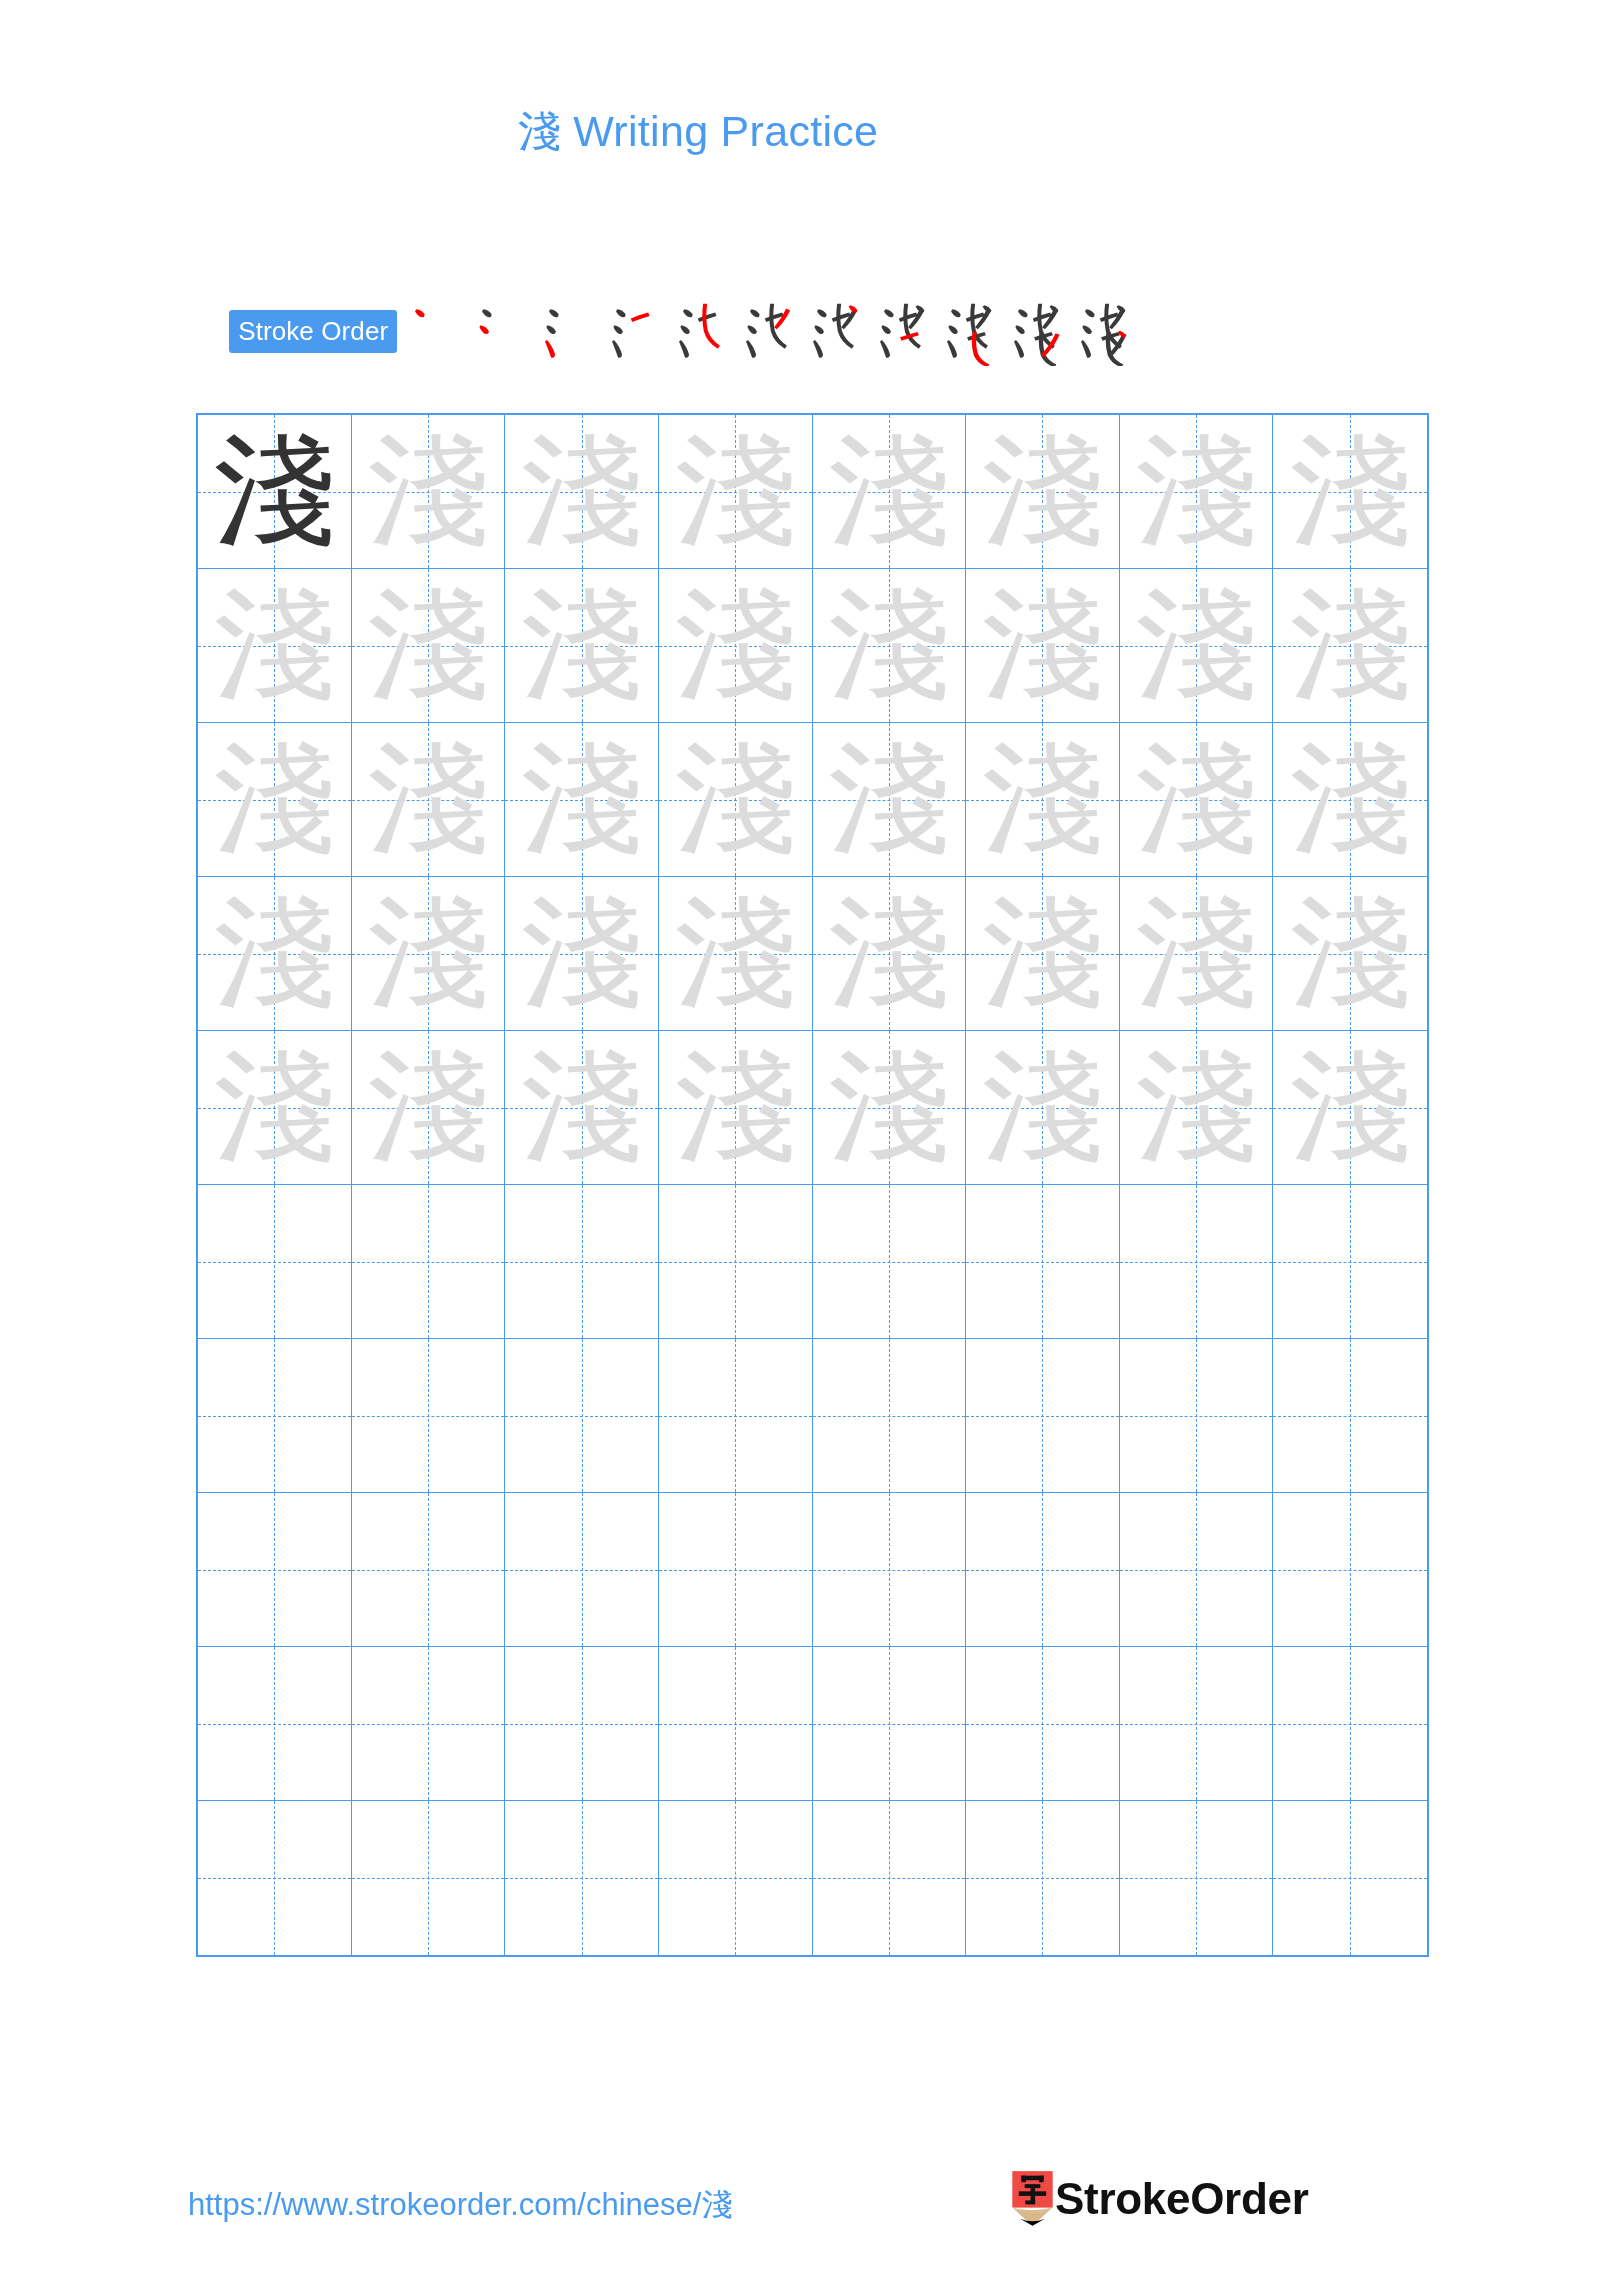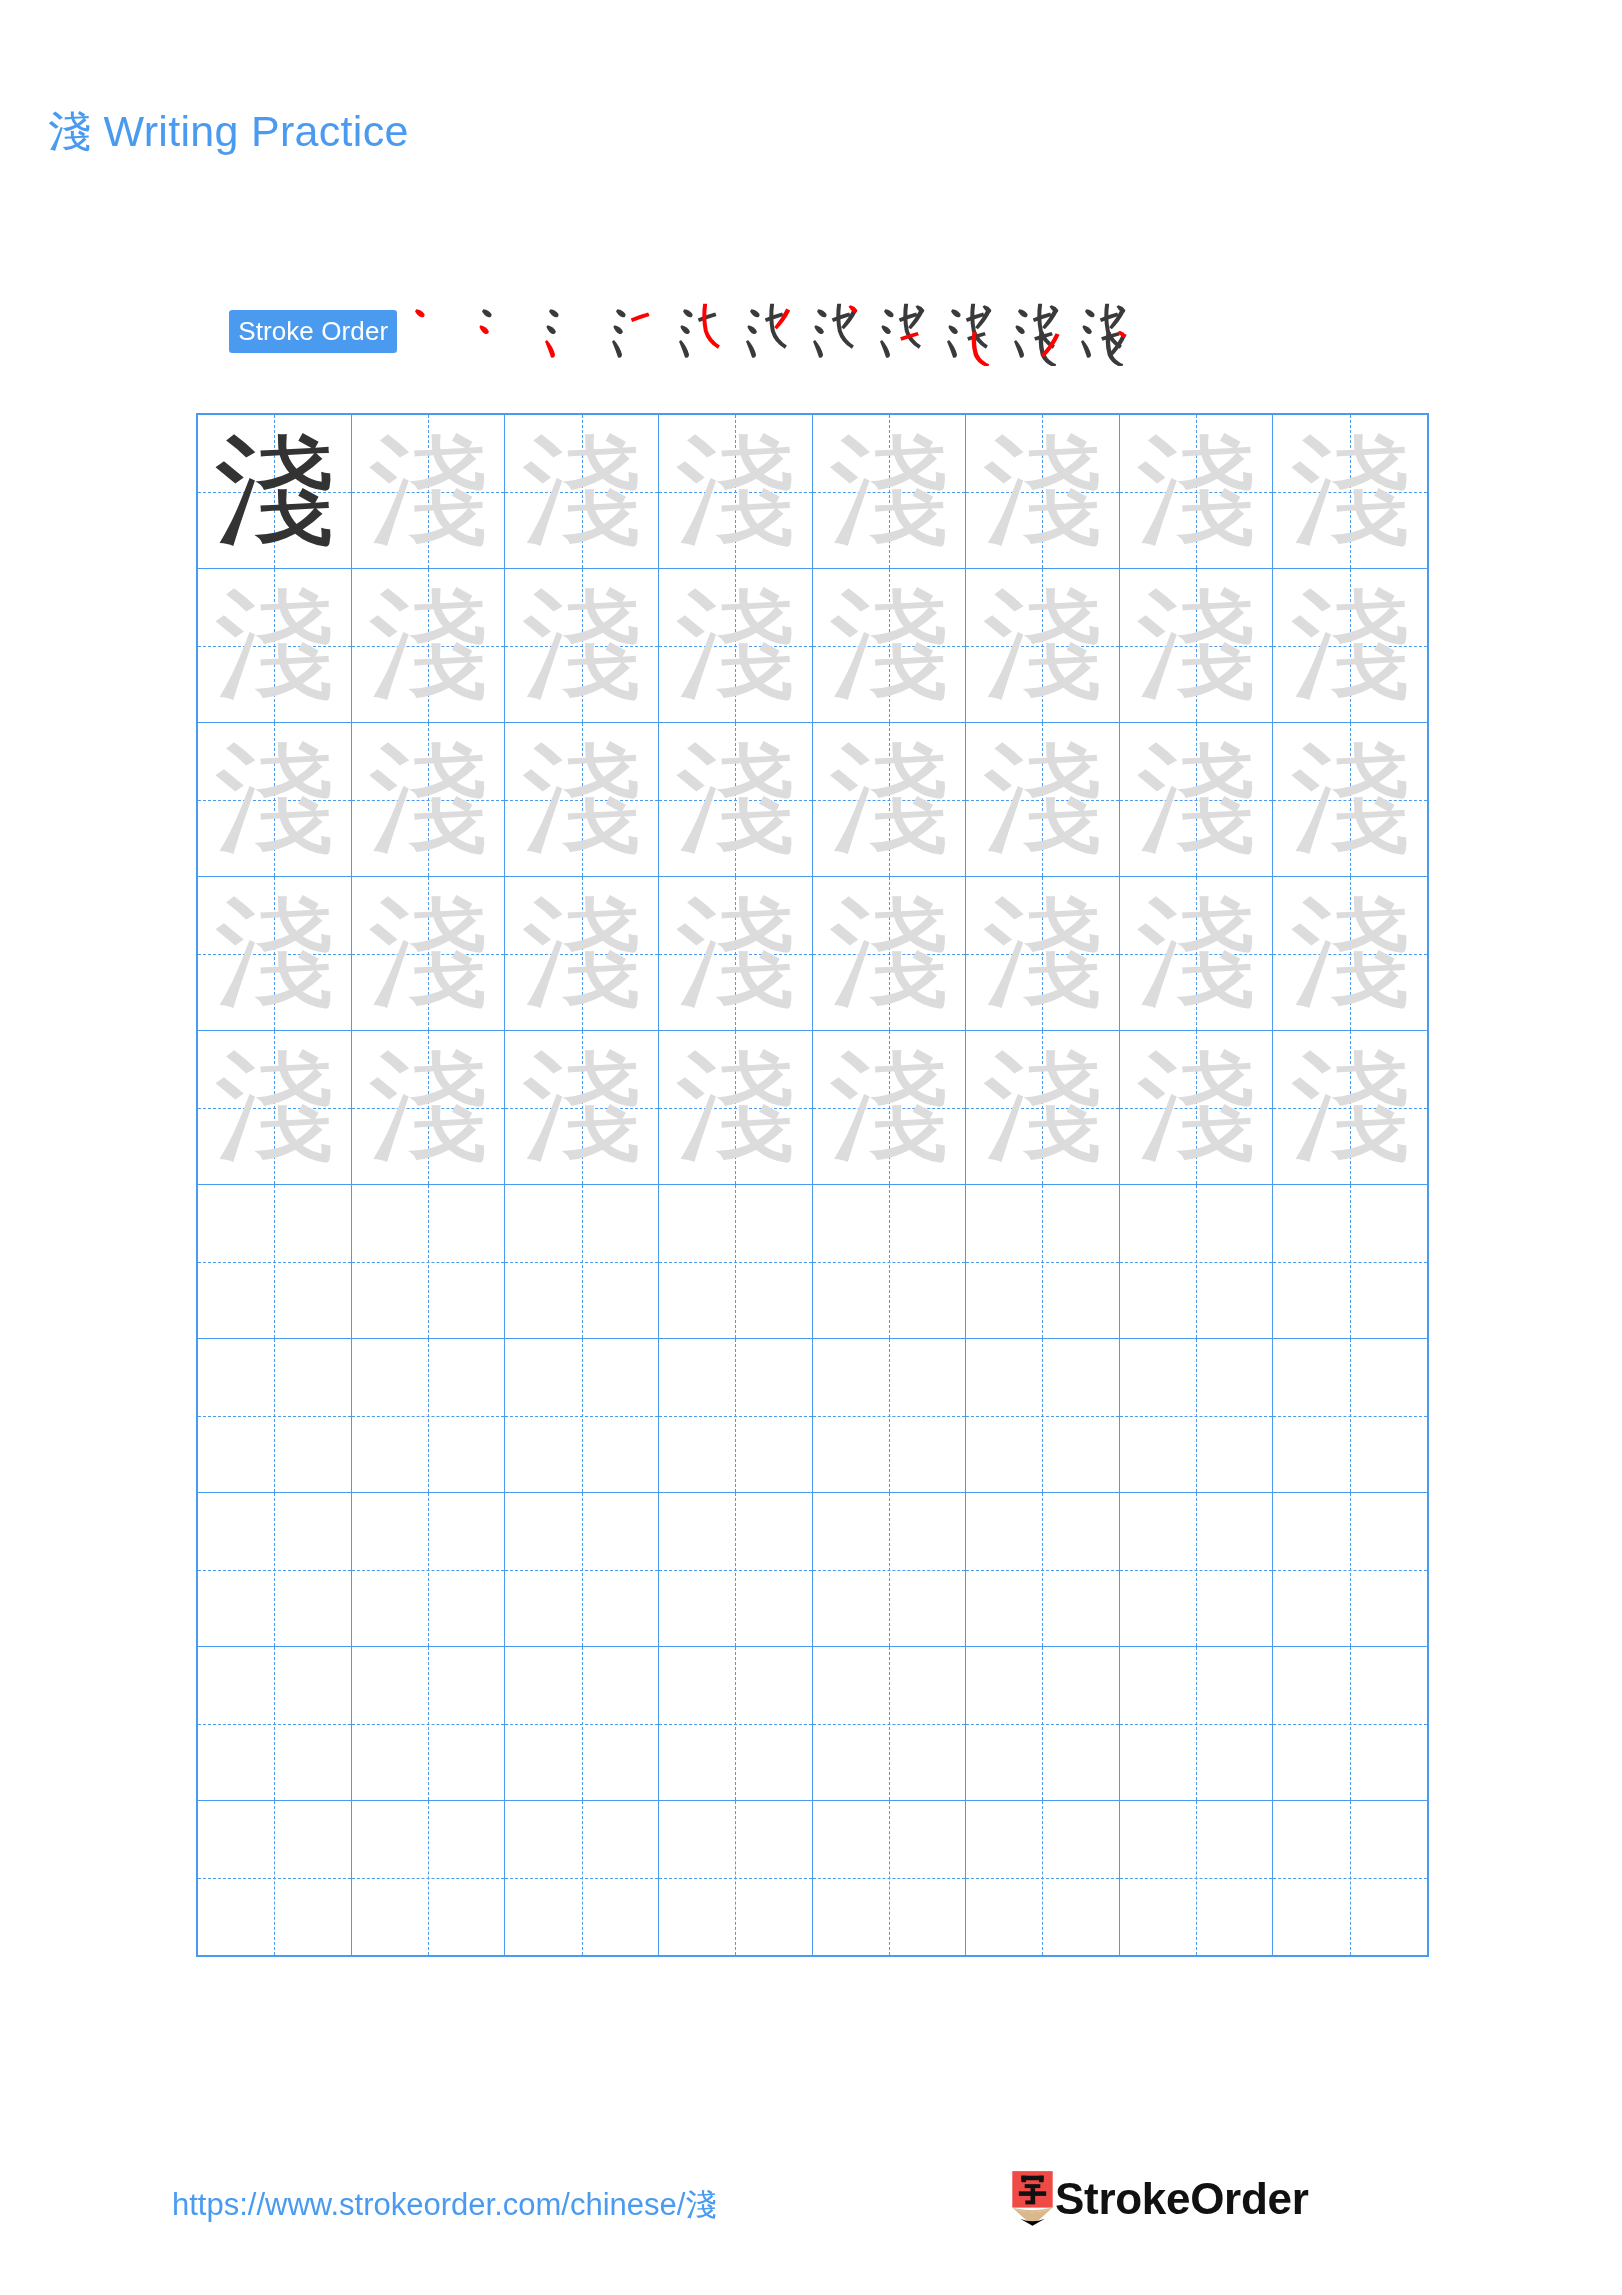--- a/index.html
+++ b/index.html
@@ -14,26 +14,26 @@
     position: relative;
     overflow: hidden;
   }
 
   
   .title {
     position: absolute;
     left: 0;
     top: 103px;
     width: 1396px;
+    text-align: center;
     color: #4a9bf0;
     font-size: 43px;
     font-weight: 400;
     letter-spacing: 0.3px;
     white-space: nowrap;
-    padding-left: 48px;
   }
   .title .han {
     font-family: "DejaVu Sans", sans-serif;
     font-size: 43px;
   }
 
   
   .stroke-order-row {
     position: absolute;
     left: 196px;
@@ -121,21 +121,21 @@
     padding-bottom: 3.9px;
     box-sizing: border-box;
   }
   .glyph.dark  { color: #333333; }
   .glyph.light { color: #dcdcdc; }
   .glyph.empty { color: transparent; }
 
   
   .footer-url {
     position: absolute;
-    left: 172px;
+    left: 188px;
     top: 2184px;
     color: #4a9bf0;
     font-size: 31px;
     white-space: nowrap;
     text-decoration: none;
   }
   .footer-url .han { font-family: "DejaVu Sans", sans-serif; }
 
   .brand {
     position: absolute;

